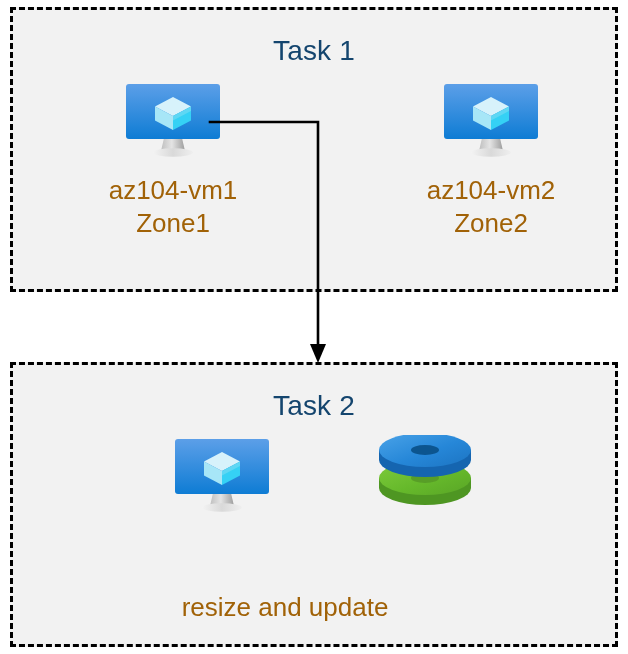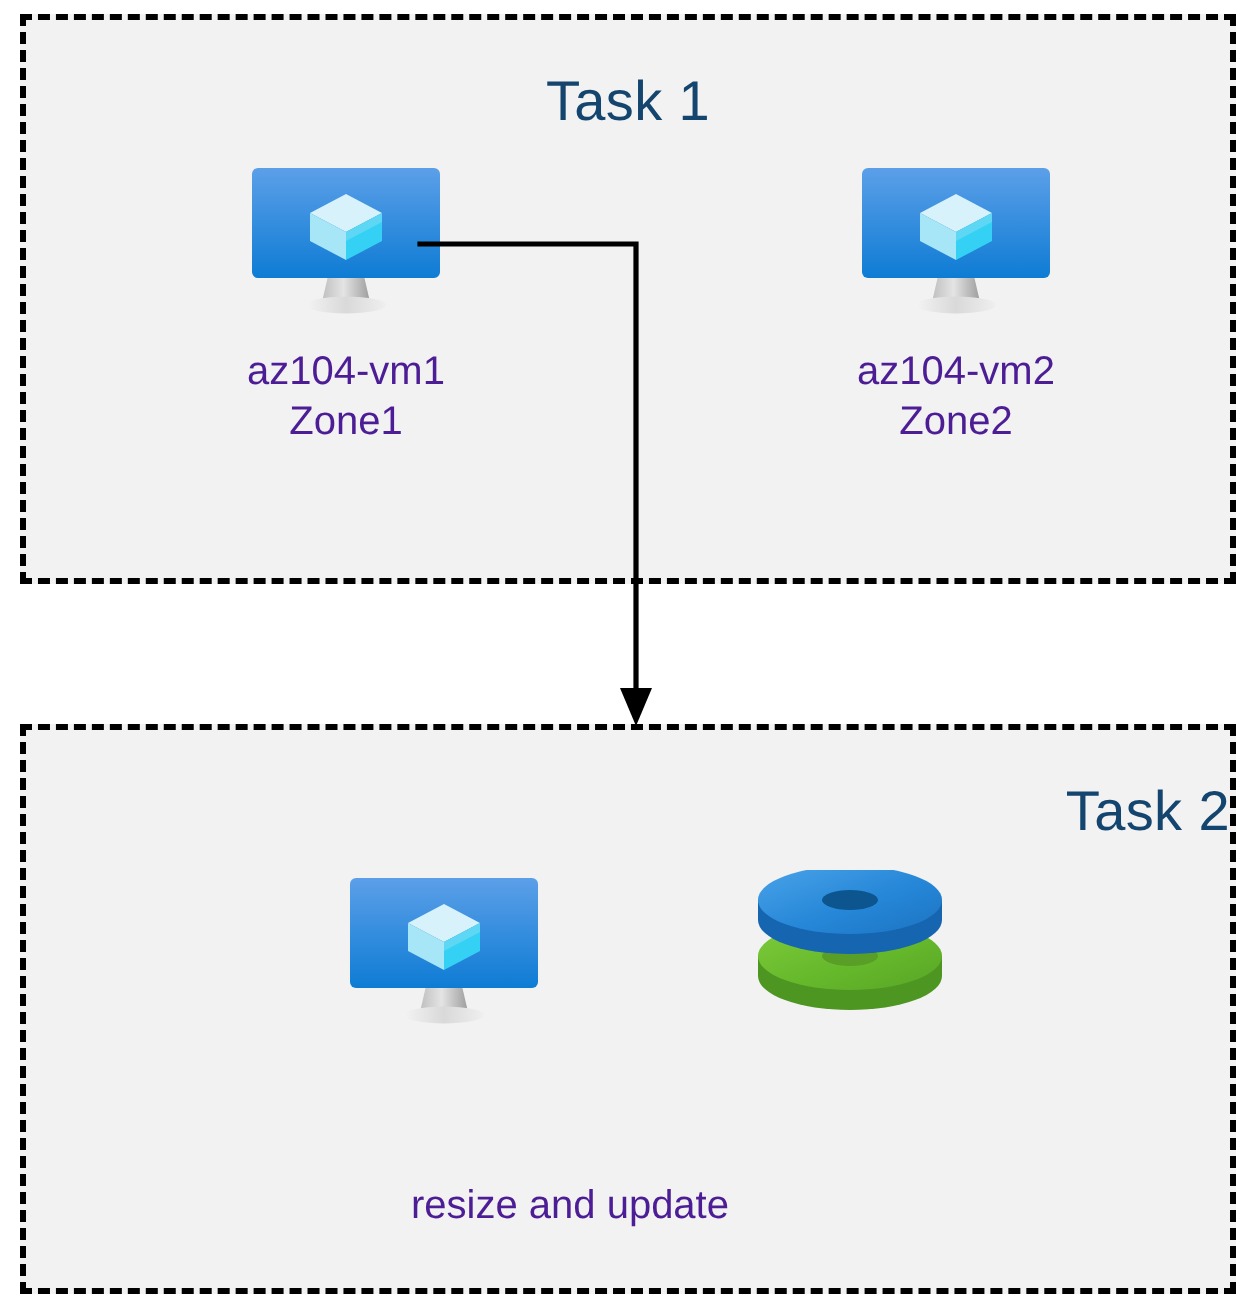--- a/index.html
+++ b/index.html
@@ -48,34 +48,34 @@
     right: 0;
     text-align: center;
     color: #14456E;
     font-size: 28px;
     font-weight: 400;
     letter-spacing: 0.2px;
     line-height: 1;
     white-space: nowrap;
   }
   #task-title-1 { top: 27px; }
-  #task-title-2 { top: 27px; text-align: right; }
+  #task-title-2 { top: 27px; }
 
   
   .node {
     position: absolute;
     text-align: center;
   }
   #node-vm1 { left: 30px;  top: 70px;  width: 260px; }
-  #node-vm2 { left: 335px; top: 70px;  width: 260px; }
+  #node-vm2 { left: 348px; top: 70px;  width: 260px; }
   #node-task2 { left: 82px; top: 70px; width: 380px; }
 
   .node-label {
-    color: #4c1d95;
-    font-size: 20px;
+    color: #a16207;
+    font-size: 26px;
     line-height: 1.25;
     white-space: pre-line;
     margin-top: 14px;
   }
   .node-label.single { margin-top: 76px; }
 
   
   .vm-icon {
     position: relative;
     width: 100px;

